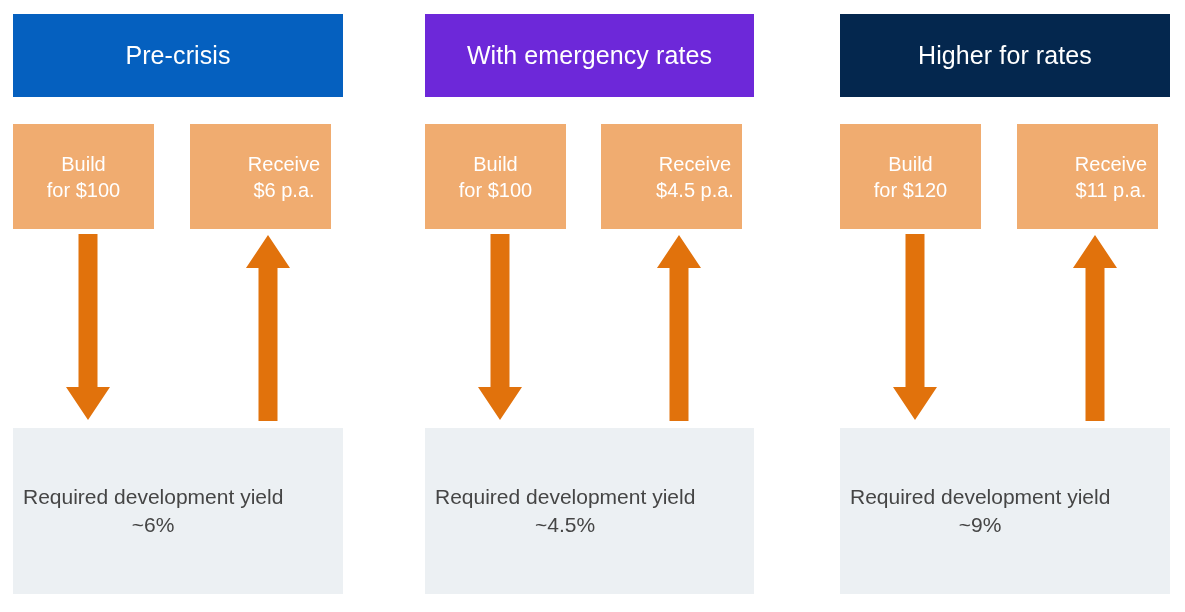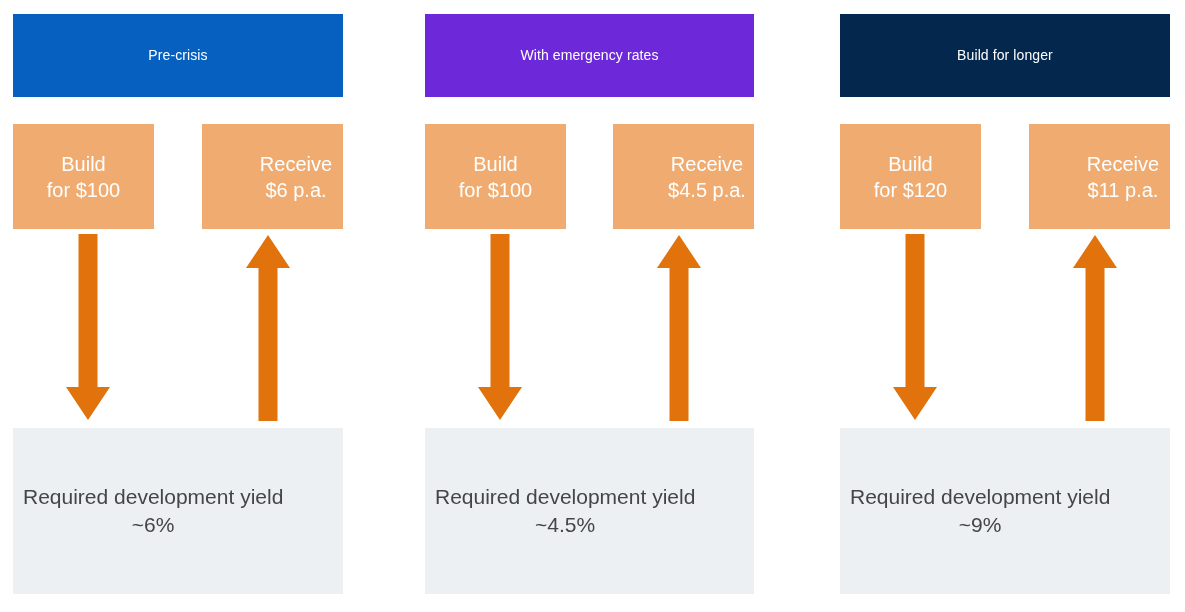--- a/index.html
+++ b/index.html
@@ -35,40 +35,40 @@
     left: 0;
     width: 100%;
     height: 83px;
     display: flex;
     align-items: center;
     justify-content: center;
     box-sizing: border-box;
   }
   .scenario-header .title {
     color: #ffffff;
-    font-size: 14px;
+    font-size: 25px;
     line-height: 1.15;
     letter-spacing: 0.1px;
     text-align: center;
   }
 
   
   .flow-box {
     position: absolute;
     top: 124px;
     width: 141px;
     height: 105px;
     background: #F0AC70;
     display: flex;
     align-items: center;
     justify-content: center;
     box-sizing: border-box;
   }
   .flow-box.left  { left: 0; }
-  .flow-box.right { right: 0; padding-left: 47px; }
+  .flow-box.right { right: 12px; padding-left: 47px; }
   .flow-box .flow-text {
     color: #ffffff;
     font-size: 20px;
     line-height: 1.30;
     text-align: center;
     white-space: pre-line;
   }
 
   
   .arrow {
@@ -172,21 +172,21 @@
 
     <div class="result-box" style="background: rgb(236, 240, 243);">
       <span class="result-text">Required development yield
 ~4.5%</span>
     </div>
   </div>
 
   <div class="column col-2">
 
     <div class="scenario-header" style="background: rgb(4, 39, 78);">
-      <span class="title">Build for longer</span>
+      <span class="title">Higher for rates</span>
     </div>
 
     <div class="flow-box left" style="background: rgb(240, 172, 112);">
       <span class="flow-text">Build
 for $120</span>
     </div>
 
     <div class="flow-box right" style="background: rgb(240, 172, 112);">
       <span class="flow-text">Receive
 $11 p.a.</span>

